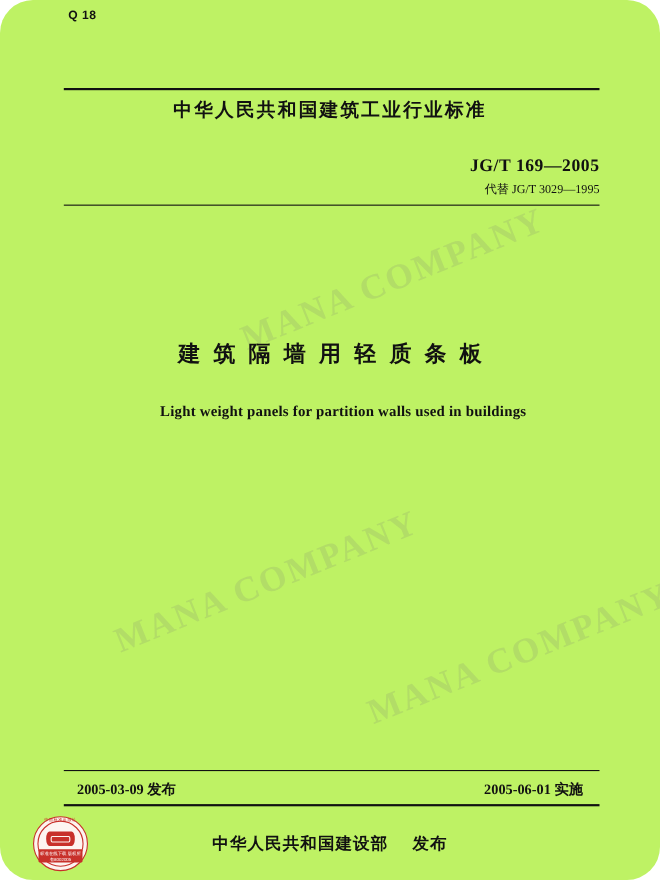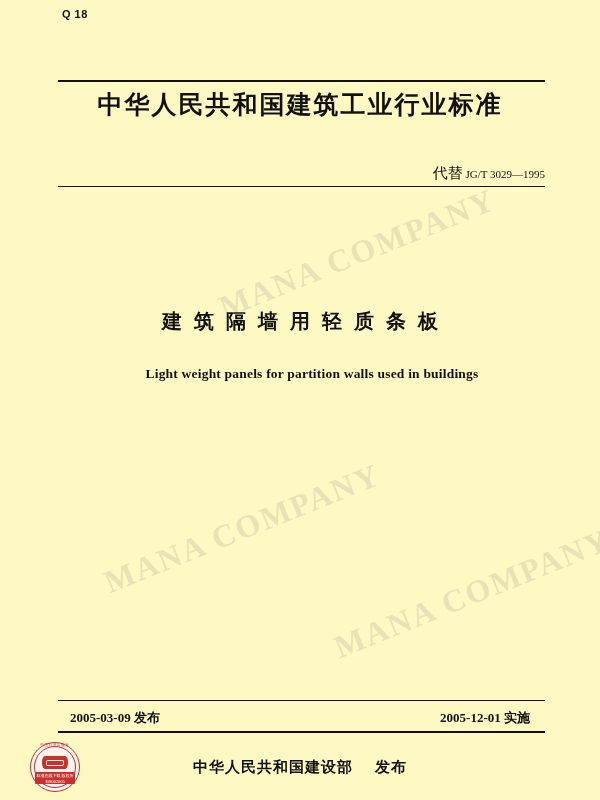--- a/index.html
+++ b/index.html
@@ -10,22 +10,23 @@
     width: 600px;
     height: 800px;
     background: #ffffff;
     font-family: "Liberation Serif", serif;
     overflow: hidden;
   }
   .page {
     position: relative;
     width: 600px;
     height: 800px;
-    background: #fef9c3;
-    box-sizing: border-box;
+    background: #bef264;
+    box-sizing: border-box;
+    border-radius: 30px;
   }
 
   
   .class-code {
     position: absolute;
     left: 62px;
     top: 8px;
     font-family: "Liberation Sans", sans-serif;
     font-size: 11px;
     font-weight: bold;
@@ -56,21 +57,21 @@
     border-top: 2px solid #111;
   }
 
   .national-title {
     position: absolute;
     left: 0;
     right: 0;
     top: 88px;
     text-align: center;
     font-family: "Liberation Serif", serif;
-    font-size: 25px;
+    font-size: 17px;
     font-weight: bold;
     letter-spacing: 2px;
     color: #111;
   }
 
   .std-no {
     position: absolute;
     right: 55px;
     top: 142px;
     text-align: right;
@@ -83,21 +84,21 @@
   .std-replace {
     position: absolute;
     right: 55px;
     top: 164px;
     text-align: right;
     font-family: "Liberation Serif", serif;
     font-size: 11px;
     color: #111;
   }
   .std-replace .rep-label {
-    font-size: 15px;
+    font-size: 11px;
     margin-top: 36px;
   }
 
   
   .rule-header-bottom {
     position: absolute;
     left: 58px;
     right: 55px;
     top: 186px;
     border-top: 1px solid #111;
@@ -271,38 +272,39 @@
 
 <div class="page">
 
   <div class="class-code">Q 18</div>
 
 
   <div class="rule-top"></div>
 
   <div class="national-title">中华人民共和国建筑工业行业标准</div>
 
+  <div class="std-no">JG/T  169—2005</div>
 
   <div class="std-replace">
     <span class="rep-label">代替</span>
     <span>JG/T 3029—1995</span>
   </div>
 
   <div class="rule-header-bottom"></div>
 
   <div class="wm wm-1">MANA COMPANY</div>
   <div class="wm wm-2">MANA COMPANY</div>
   <div class="wm wm-3">MANA COMPANY</div>
 
   <div class="doc-title-cn">建筑隔墙用轻质条板</div>
   <div class="doc-title-en">Light weight panels for partition walls used in buildings</div>
 
   <div class="rule-bottom-1"></div>
   <div class="date-left">2005-03-09 发布</div>
-  <div class="date-right">2005-12-01 实施</div>
+  <div class="date-right">2005-06-01 实施</div>
   <div class="rule-bottom-2"></div>
 
   <div class="issuer">
     <span>中华人民共和国建设部</span><span class="issuer-verb">发布</span>
   </div>
 
   <div class="seal">
     <div class="ring"></div>
     <div class="ring2"></div>
     <div class="seal-top-text">中国标准出版社</div>

